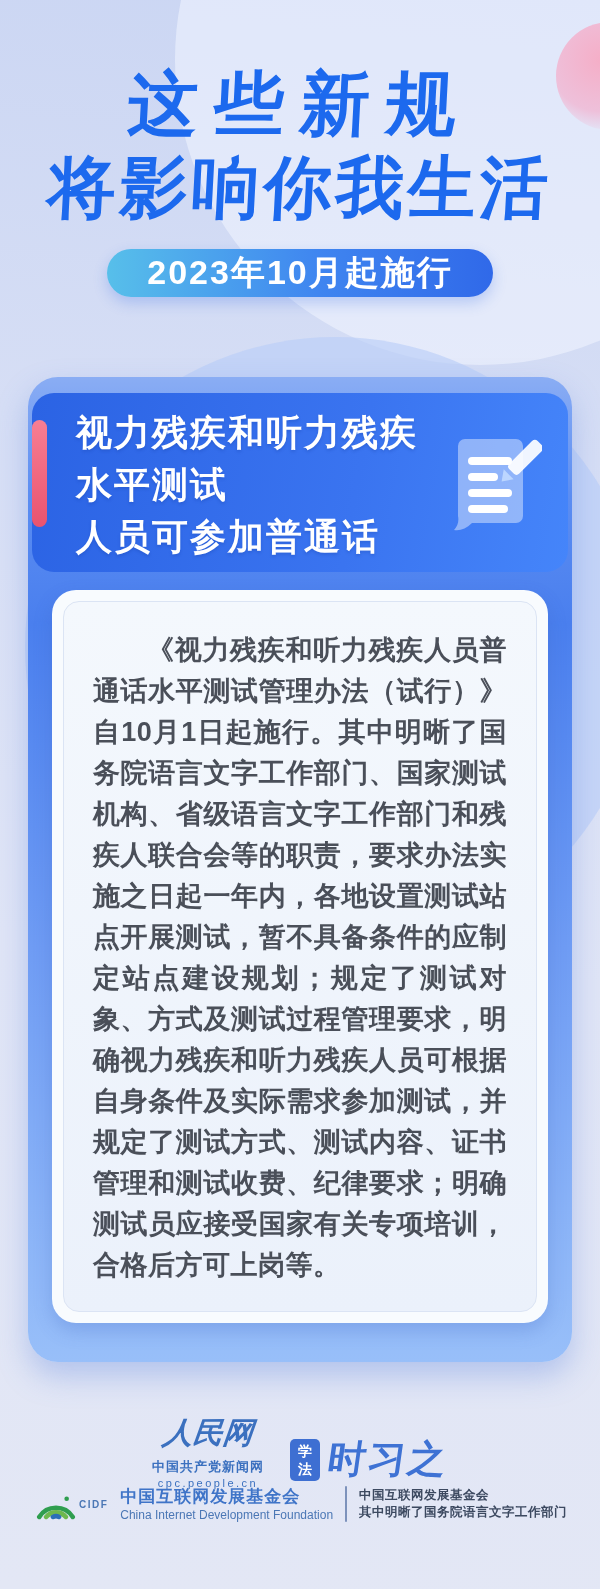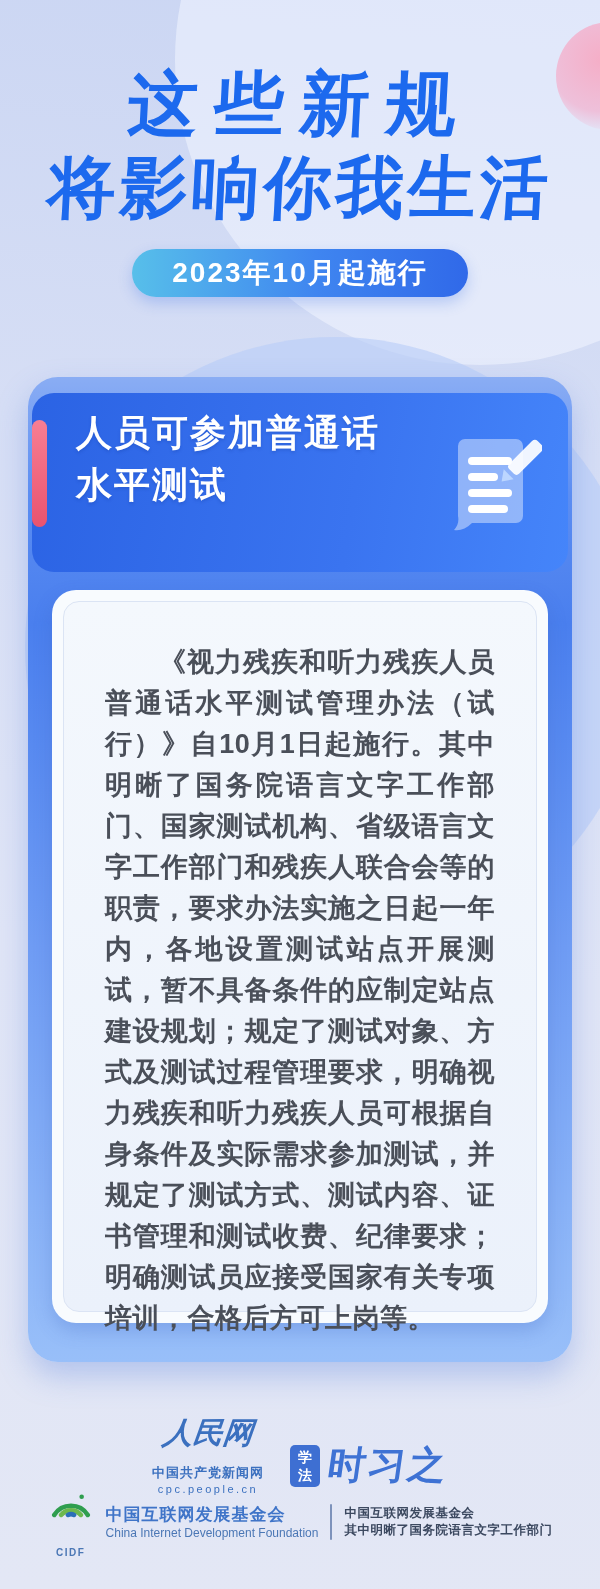--- a/index.html
+++ b/index.html
@@ -17,21 +17,21 @@
   .deco-left-blue{left:25px;top:337px;width:620px;height:620px;background:rgba(186,206,247,0.65);}
   
   .title{position:absolute;top:62px;left:0;width:100%;text-align:center;color:#1c69ee;font-weight:900;}
   .title .t1{font-size:70px;line-height:84px;letter-spacing:16px;transform:skewX(-3deg);}
   .title .t2{font-size:68px;line-height:82px;letter-spacing:4px;transform:skewX(-3deg);}
   
   .badge-wrap{position:absolute;top:249px;left:0;width:100%;display:flex;justify-content:center;}
   .badge{
     height:48px;padding:0 40px;border-radius:25px;display:flex;align-items:center;
     background:linear-gradient(90deg,#57bfea 0%,#3f85f0 55%,#3069e9 100%);
-    color:#ffffff;font-size:28px;font-weight:800;letter-spacing:2px;
+    color:#ffffff;font-size:34px;font-weight:800;letter-spacing:2px;
     box-shadow:0 6px 14px rgba(47,105,232,0.25);
   }
   
   .container{
     position:absolute;left:28px;top:377px;width:544px;height:985px;border-radius:30px;
     background:linear-gradient(180deg,#8aadf4 0%,#5b8df2 12%,#4a7fee 25%,#6f9cf4 58%,#98bff9 100%);
     box-shadow:0 14px 30px rgba(90,130,220,0.35);
   }
   .header-card{
     position:absolute;left:4px;top:16px;width:536px;height:179px;border-radius:22px;
@@ -52,39 +52,39 @@
     position:absolute;left:24px;top:213px;width:496px;height:733px;border-radius:24px;
     background:#f8fbfe;padding:11px;
     box-shadow:0 8px 18px rgba(60,95,190,0.25);
   }
   .body-inner{
     width:100%;height:100%;border-radius:16px;border:1px solid #dbe4f4;
     background:linear-gradient(180deg,#f4f8fd 0%,#ebf1fb 100%);
     padding:24px 25px;
   }
   .body-text{
-    margin:16px;color:#4a4f59;font-size:27px;line-height:41px;font-weight:600;
+    margin:4px;color:#4a4f59;font-size:27px;line-height:41px;font-weight:600;
     text-indent:2em;letter-spacing:0.5px;text-align:justify;
   }
   
   .footer1{position:absolute;top:1418px;left:0;width:100%;display:flex;justify-content:center;align-items:flex-end;gap:26px;}
   .people-group{text-align:center;color:#3b70bf;}
   .people-script{font-size:30px;line-height:30px;font-weight:700;font-style:italic;transform:skewX(-6deg);}
-  .people-name{font-size:13px;font-weight:800;letter-spacing:1px;margin-top:16px;}
+  .people-name{font-size:13px;font-weight:800;letter-spacing:1px;margin-top:10px;}
   .people-domain{font-size:11px;font-weight:400;letter-spacing:2.5px;margin-top:1px;}
   .xuefa-group{display:flex;align-items:center;gap:8px;padding-bottom:4px;}
   .xuefa-box{
     width:30px;height:42px;border-radius:5px;background:#3e6fd2;color:#ffffff;
     display:flex;flex-direction:column;align-items:center;justify-content:center;
     font-size:14px;font-weight:800;line-height:18px;
   }
   .shixizhi{font-size:38px;font-weight:900;color:#3e72d4;transform:skewX(-8deg);letter-spacing:2px;}
   
   .footer2{position:absolute;top:1486px;left:0;width:100%;display:flex;justify-content:center;align-items:center;gap:12px;}
-  .cidf-logo-col{display:flex;flex-direction:column;align-items:center;gap:28px;}
+  .cidf-logo-col{display:flex;flex-direction:row;align-items:center;}
   .cidf-abbr{font-size:10px;color:#4b77b5;letter-spacing:1.5px;font-weight:700;margin-top:1px;}
   .cidf-text-col{display:flex;flex-direction:column;}
   .cidf-cn{font-size:17px;font-weight:800;color:#3f74c8;letter-spacing:1px;line-height:20px;}
   .cidf-en{font-size:12px;color:#4b77b5;line-height:12px;margin-top:2px;}
   .v-divider{width:2px;height:36px;background:#7d92bb;border-radius:1px;}
   .support-col{display:flex;flex-direction:column;color:#3c4960;}
   .support-line{font-size:12.5px;font-weight:800;line-height:17px;letter-spacing:0.5px;}
 </style>
 </head>
 <body>
@@ -101,22 +101,23 @@
   </div>
 
   <div class="badge-wrap">
     <div class="badge">2023年10月起施行</div>
   </div>
 
   <div class="container">
 
     <div class="header-card">
       <div class="header-title">
+        <div>视力残疾和听力残疾</div>
+        <div>水平测试</div>
         <div>人员可参加普通话</div>
-        <div>水平测试</div>
       </div>
       <svg class="doc-icon" viewBox="0 0 104 112">
         <path d="M20 10 h58 a7 7 0 0 1 7 7 v70 a7 7 0 0 1 -7 7 h-44 c-6 6 -12 8 -18 7 c4 -4 5 -9 4 -14 v-70 a7 7 0 0 1 7 -7 z" fill="rgba(255,255,255,0.42)"></path>
         <rect x="30" y="28" width="44" height="8" rx="4" fill="#ffffff"></rect>
         <rect x="30" y="44" width="30" height="8" rx="4" fill="#ffffff"></rect>
         <rect x="30" y="60" width="44" height="8" rx="4" fill="#ffffff"></rect>
         <rect x="30" y="76" width="40" height="8" rx="4" fill="#ffffff"></rect>
         <g transform="rotate(45 82 34)">
           <rect x="75" y="6" width="14" height="40" rx="4" fill="#ffffff" opacity="0.92"></rect>
           <path d="M75 50 l7 10 l7 -10 z" fill="#bcd6ff"></path>

